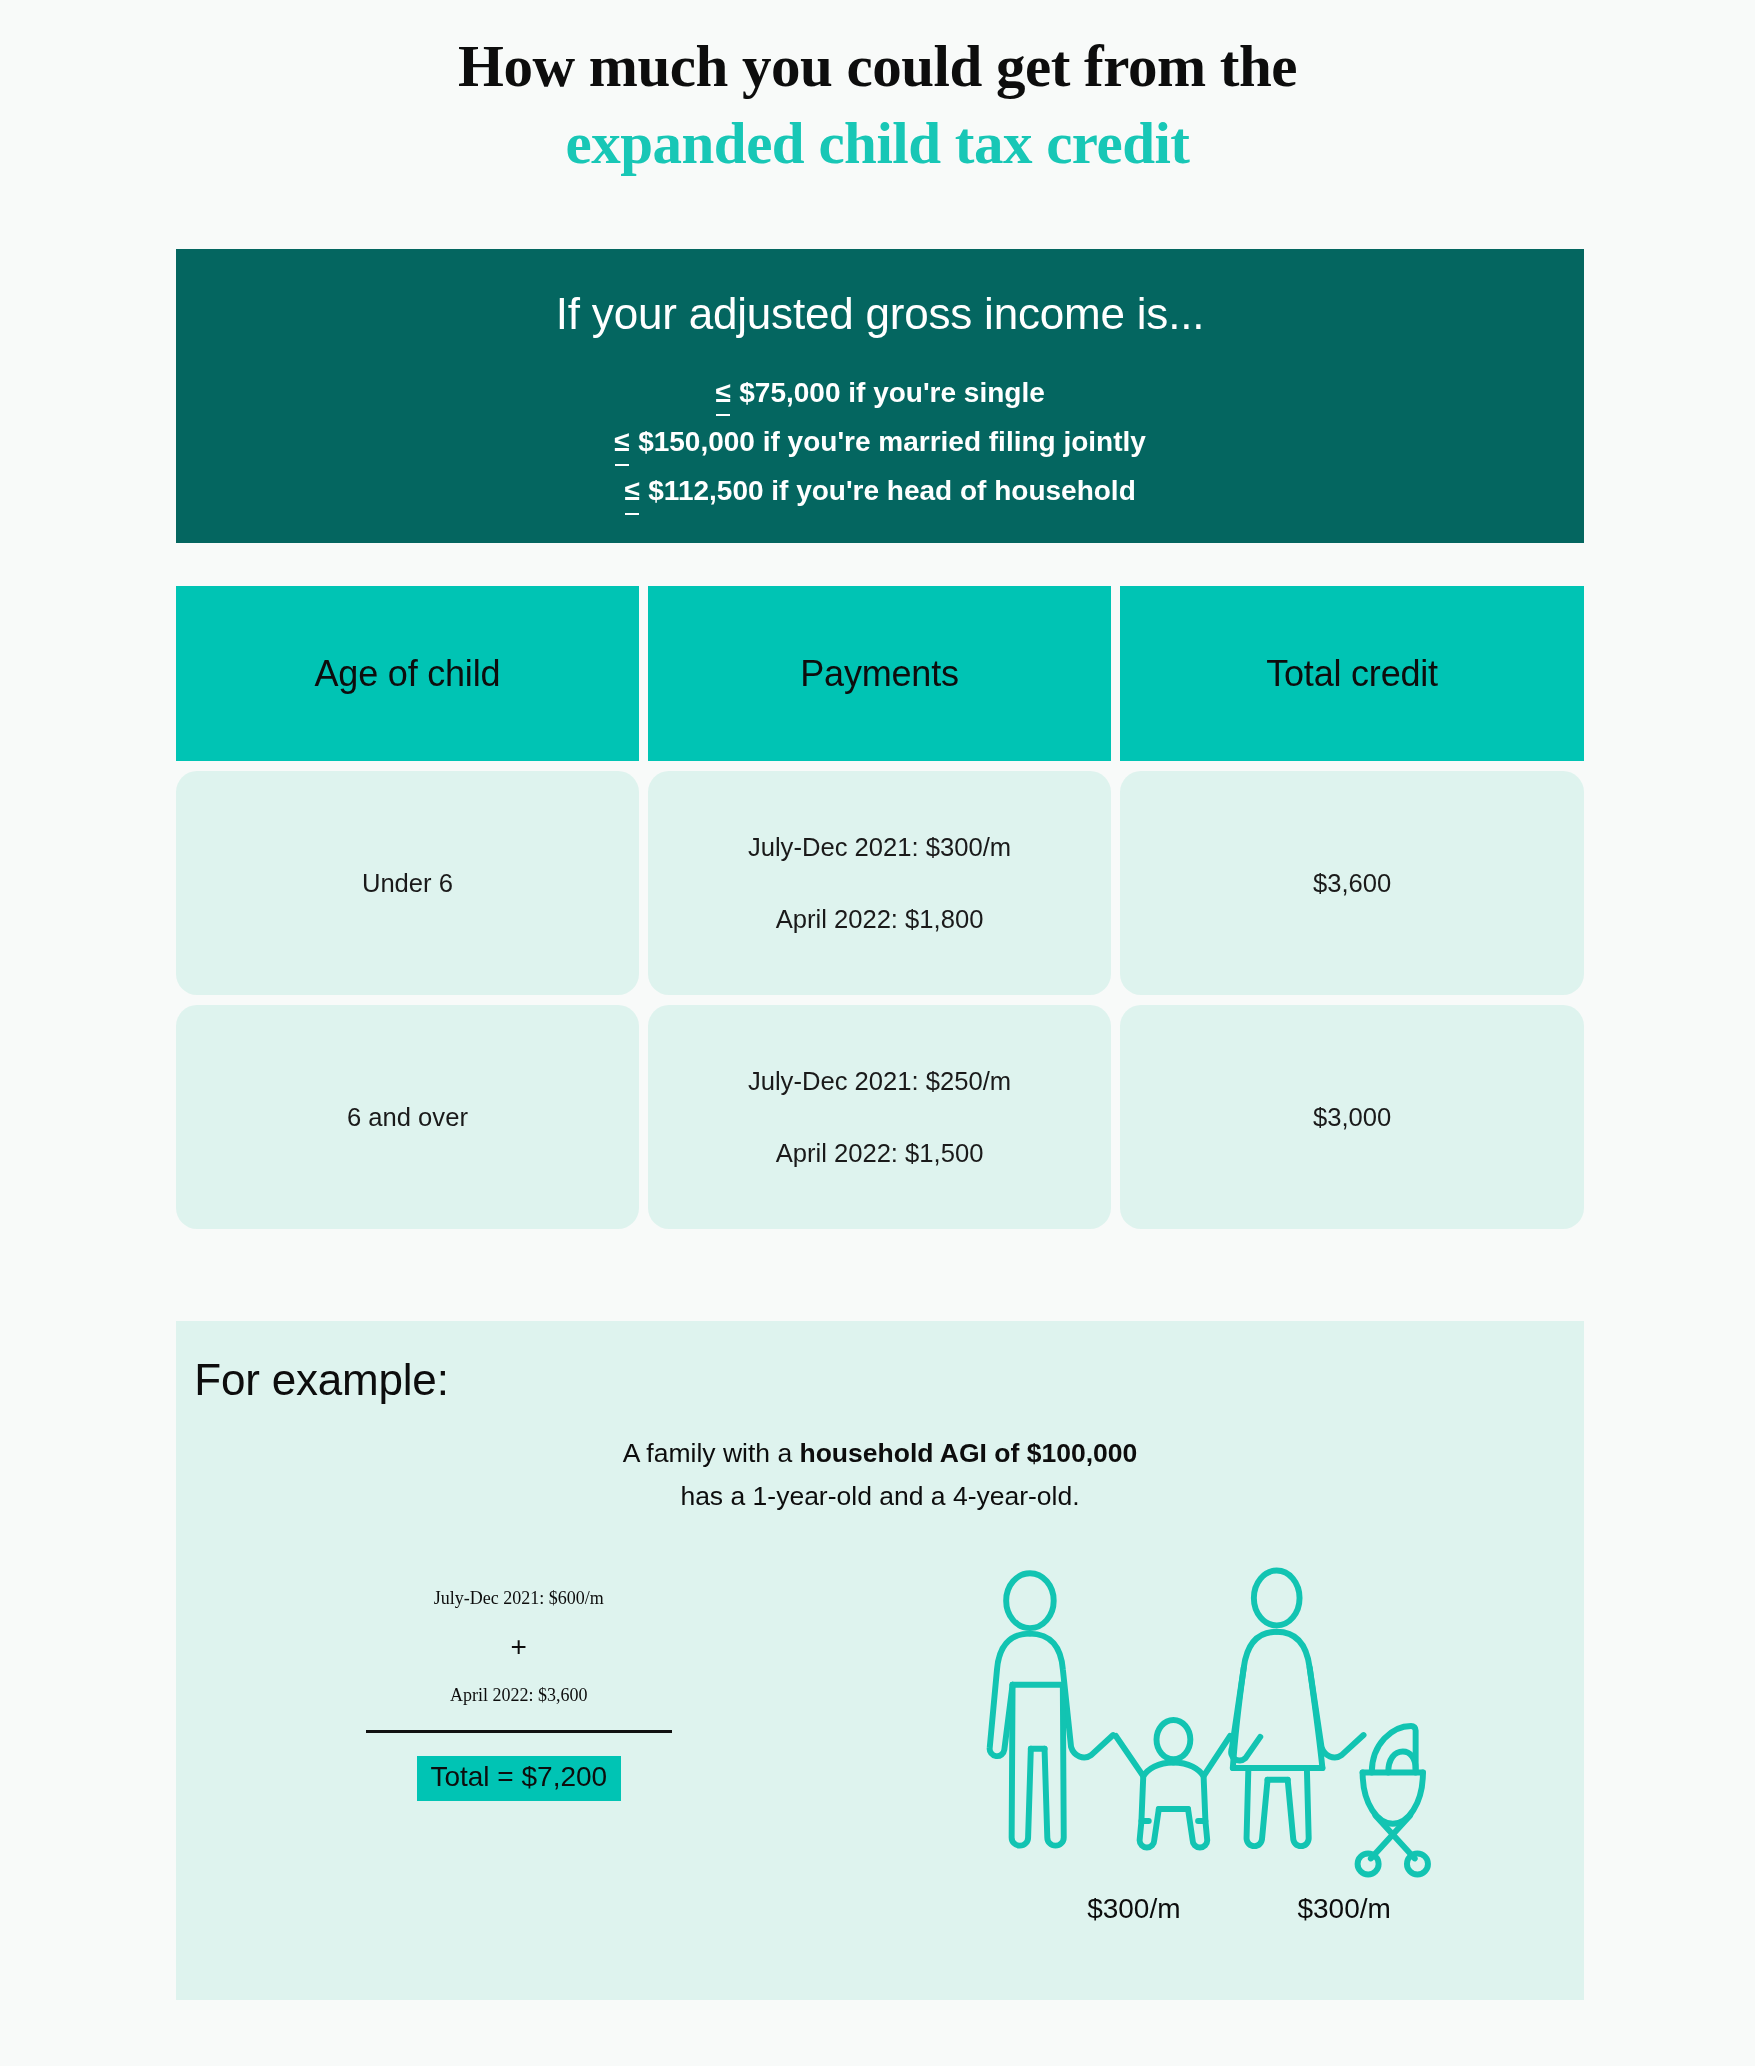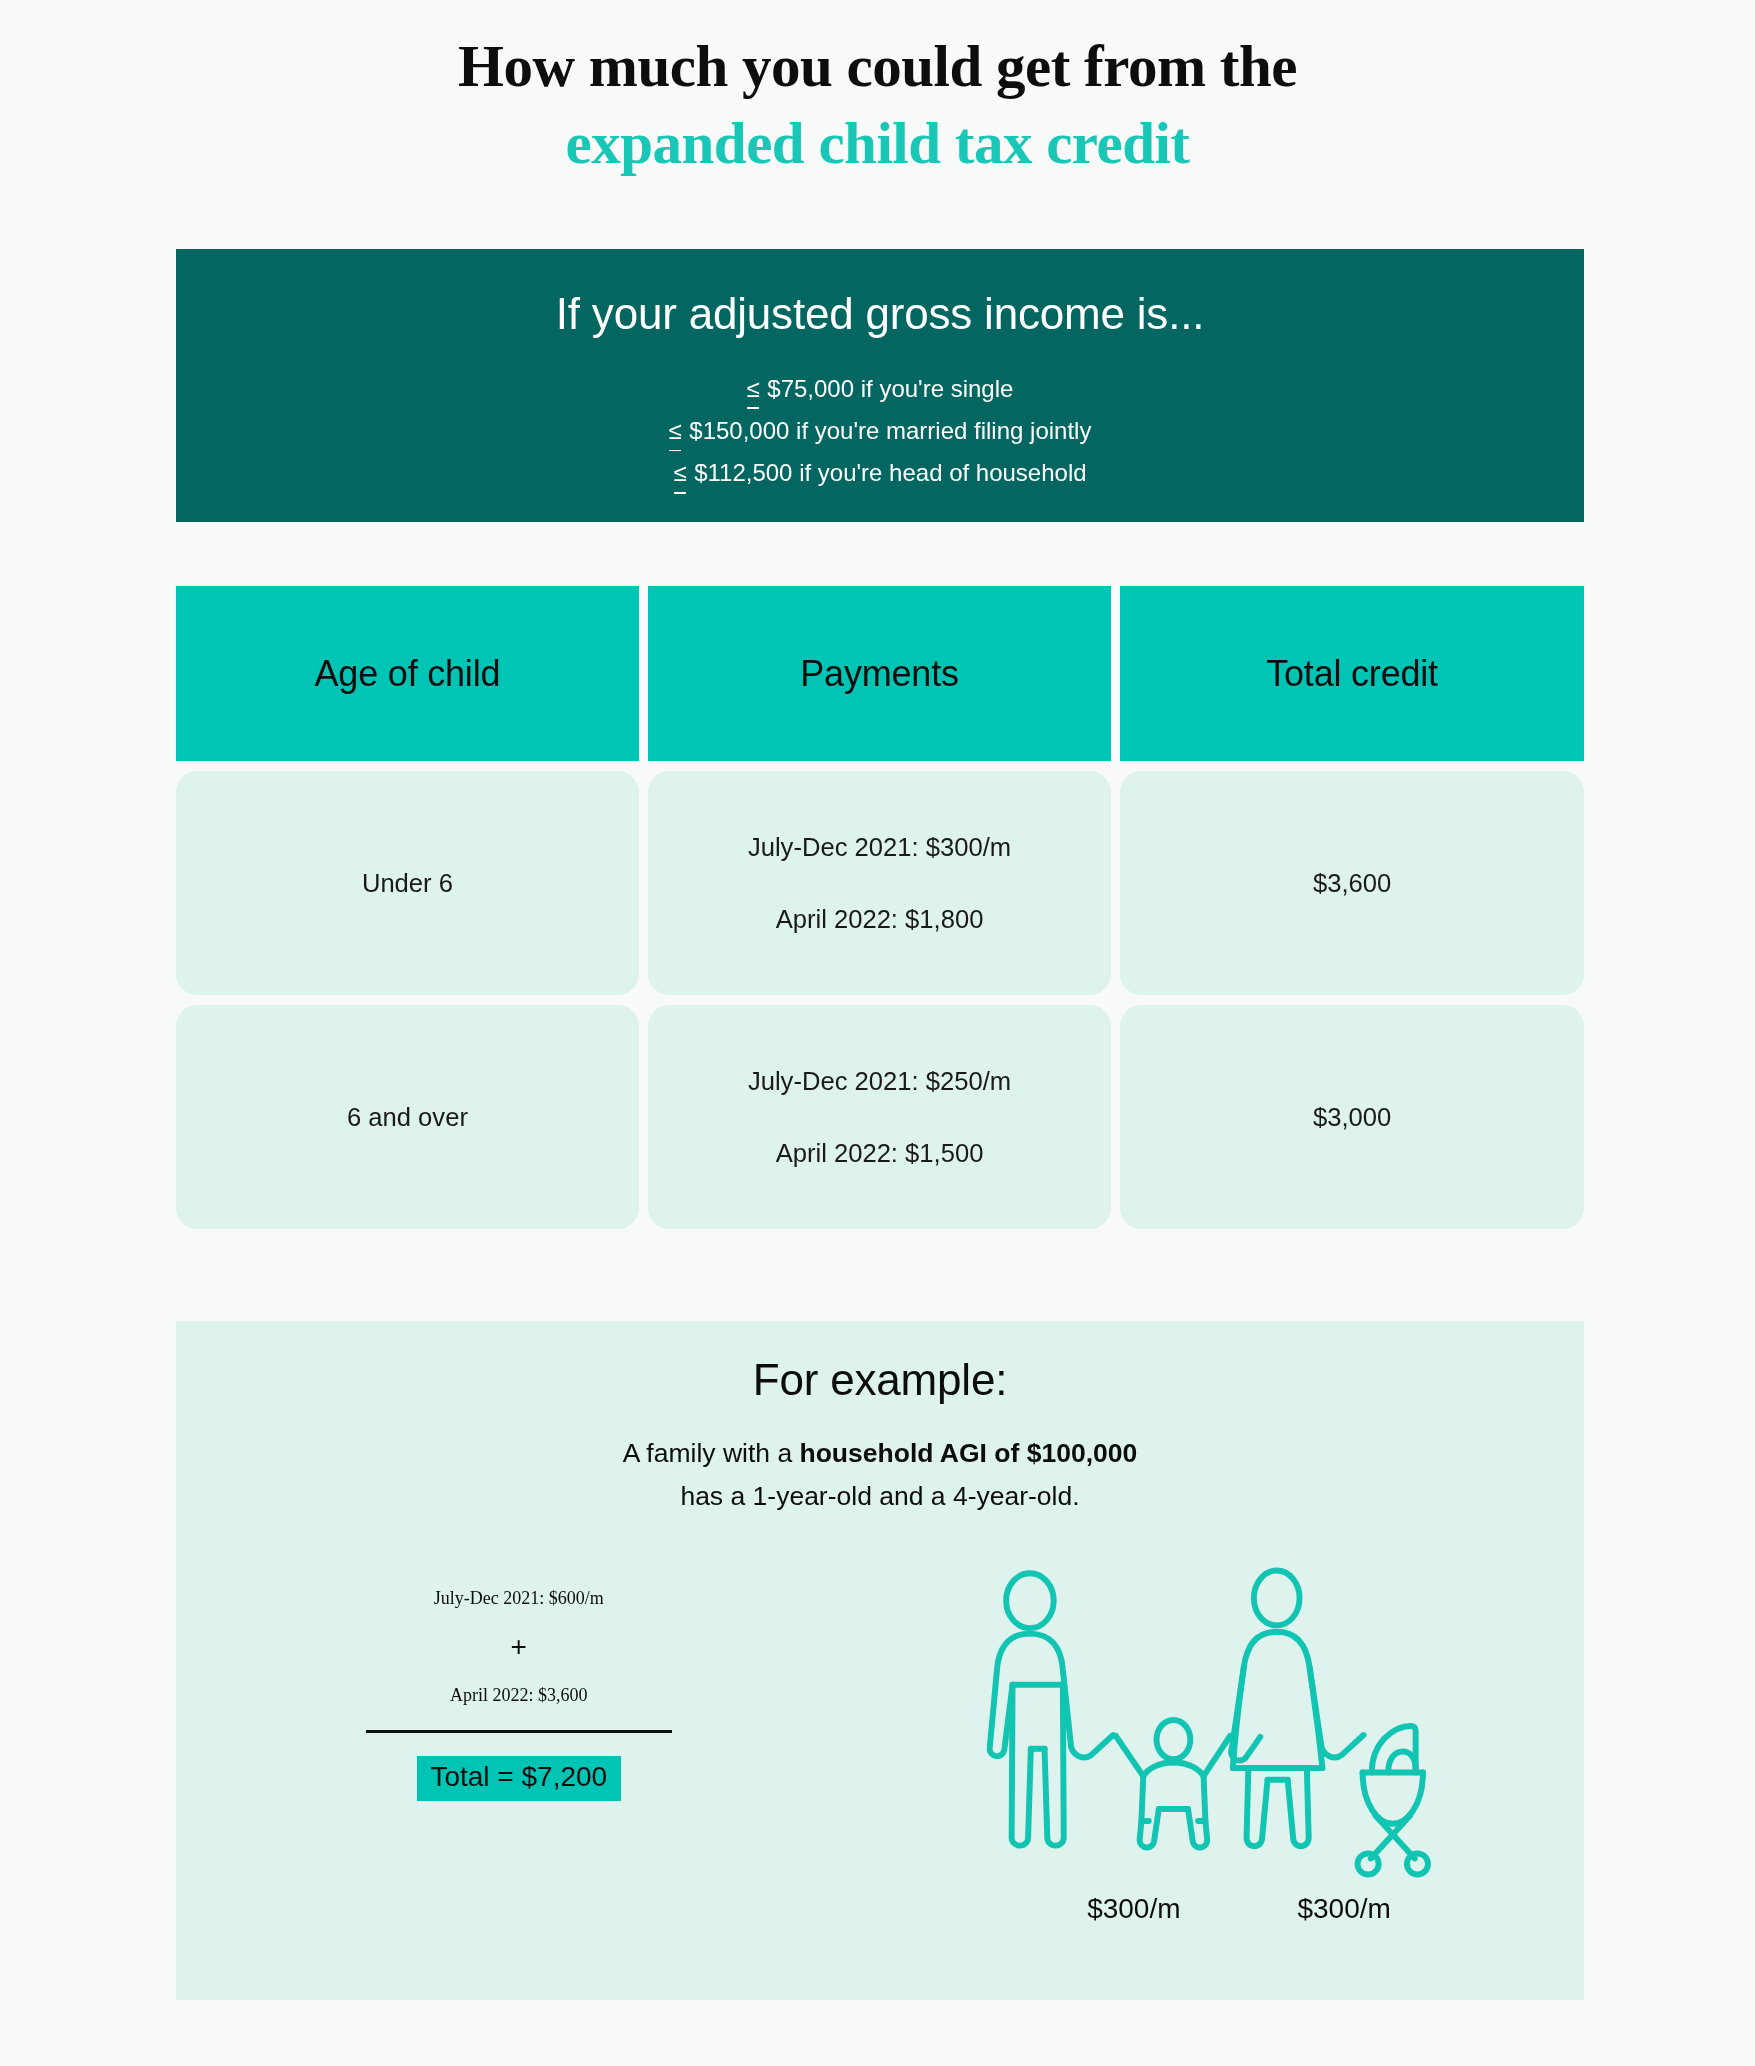--- a/index.html
+++ b/index.html
@@ -52,22 +52,22 @@
   .agi-heading {
     font-size: 44px;
     font-weight: 400;
     line-height: 1.18;
     letter-spacing: -0.2px;
   }
   .agi-list {
     margin-top: 28px;
   }
   .agi-row {
-    font-size: 24px;
-    font-weight: 400;
+    font-size: 28px;
+    font-weight: 700;
     line-height: 1.76;
     white-space: nowrap;
   }
   .lte {
     position: relative;
     display: inline-block;
     padding-right: 0.9px;
   }
   .lte::after {
     content: "";
@@ -130,21 +130,21 @@
 
   
   .example {
     top: 1321px;
     background: #def3ee;
     box-sizing: border-box;
     padding: 33px 18.3px 29px 18.3px;
     height: 679px;
   }
   .ex-heading {
-    text-align: center;
+    text-align: left;
     font-size: 44px;
     font-weight: 400;
     color: #0d0d0d;
     letter-spacing: -0.2px;
     line-height: 1.2;
   }
   .ex-sub {
     margin-top: 25.6px;
     text-align: center;
     font-size: 26.5px;

